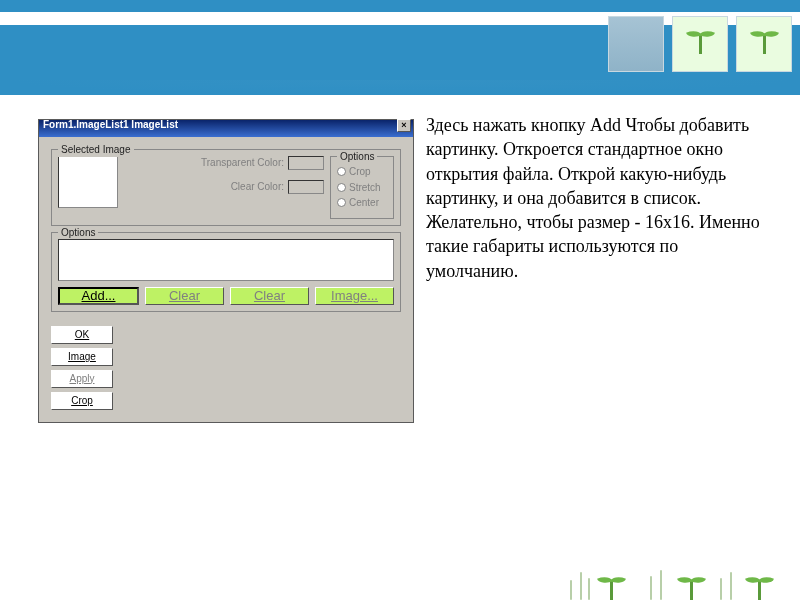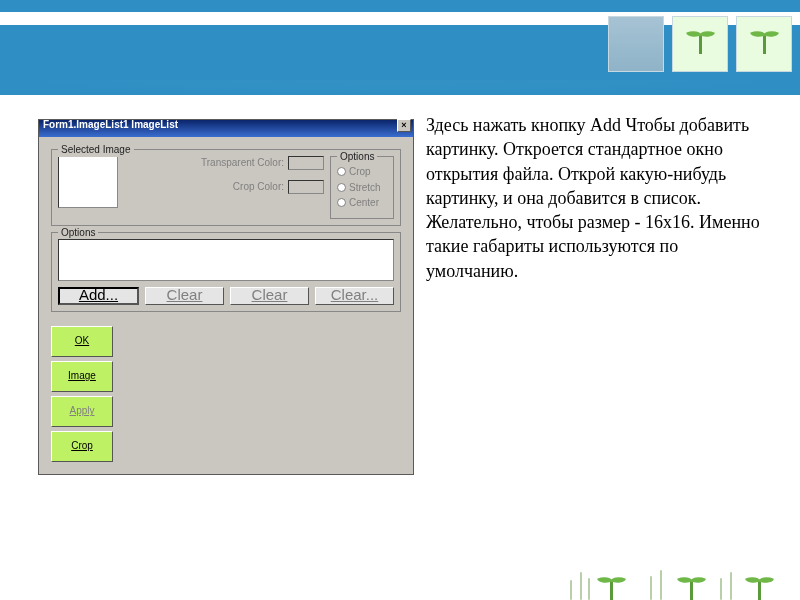--- a/index.html
+++ b/index.html
@@ -153,44 +153,44 @@
   .images-box .imglist {
     width: 100%; height: 42px;
     background: #fff;
     border: 1px inset #888;
     margin-bottom: 6px;
   }
   .btnrow { display: flex; gap: 6px; }
   .dlg-btn {
     flex: 1;
     height: 18px;
-    background: #e5e5e5;
+    background: #bef264;
     border: 1px solid #fff;
     border-right-color: #555; border-bottom-color: #555;
-    font-size: 15px;
+    font-size: 13px;
     color: #808080;
     display: flex; align-items: center; justify-content: center;
     text-decoration: underline;
   }
   .dlg-btn.enabled {
     color: #000;
     border: 2px solid #000;
     border-right-color: #555; border-bottom-color: #555;
     text-decoration: none;
   }
   .dlg-btn.enabled span { text-decoration: underline; }
   .right-col {
     width: 62px;
     display: flex; flex-direction: column;
     gap: 4px;
     padding-top: 2px;
   }
   .r-btn {
-    height: 31px;
-    background: #bef264;
+    height: 18px;
+    background: #ffffff;
     border: 1px solid #fff;
     border-right-color: #555; border-bottom-color: #555;
     font-size: 10px;
     display: flex; align-items: center; justify-content: center;
     color: #000;
   }
   .r-btn.disabled { color: #808080; }
   .r-btn span { text-decoration: underline; }
   
   .footer {
@@ -234,21 +234,21 @@
         <div class="group" style="display:flex;gap:6px;">
           <span class="group-title">Selected Image</span>
           <div class="sel-row" style="flex:1">
             <div class="preview"></div>
             <div class="sel-opts">
               <div class="fieldrow">
                 <label>Transparent Color:</label>
                 <div class="swatch"></div>
               </div>
               <div class="fieldrow" style="margin-top:10px">
-                <label>Crop Color:</label>
+                <label>Clear Color:</label>
                 <div class="swatch"></div>
               </div>
             </div>
           </div>
           <div class="group options-box" style="margin:0;border:1px solid #888;">
             <span class="group-title">Options</span>
             <div class="opt">
                 <div class="radio"></div>
                 <span>Crop</span>
               </div>
@@ -269,21 +269,21 @@
             <div class="dlg-btn enabled">
                 <span>Add...</span>
               </div>
             <div class="dlg-btn">
                 <span>Clear</span>
               </div>
             <div class="dlg-btn">
                 <span>Clear</span>
               </div>
             <div class="dlg-btn">
-                <span>Clear...</span>
+                <span>Image...</span>
               </div>
           </div>
         </div>
       </div>
       <div class="right-col">
         <div class="r-btn">
             <span>OK</span>
           </div>
         <div class="r-btn">
             <span>Image</span>

